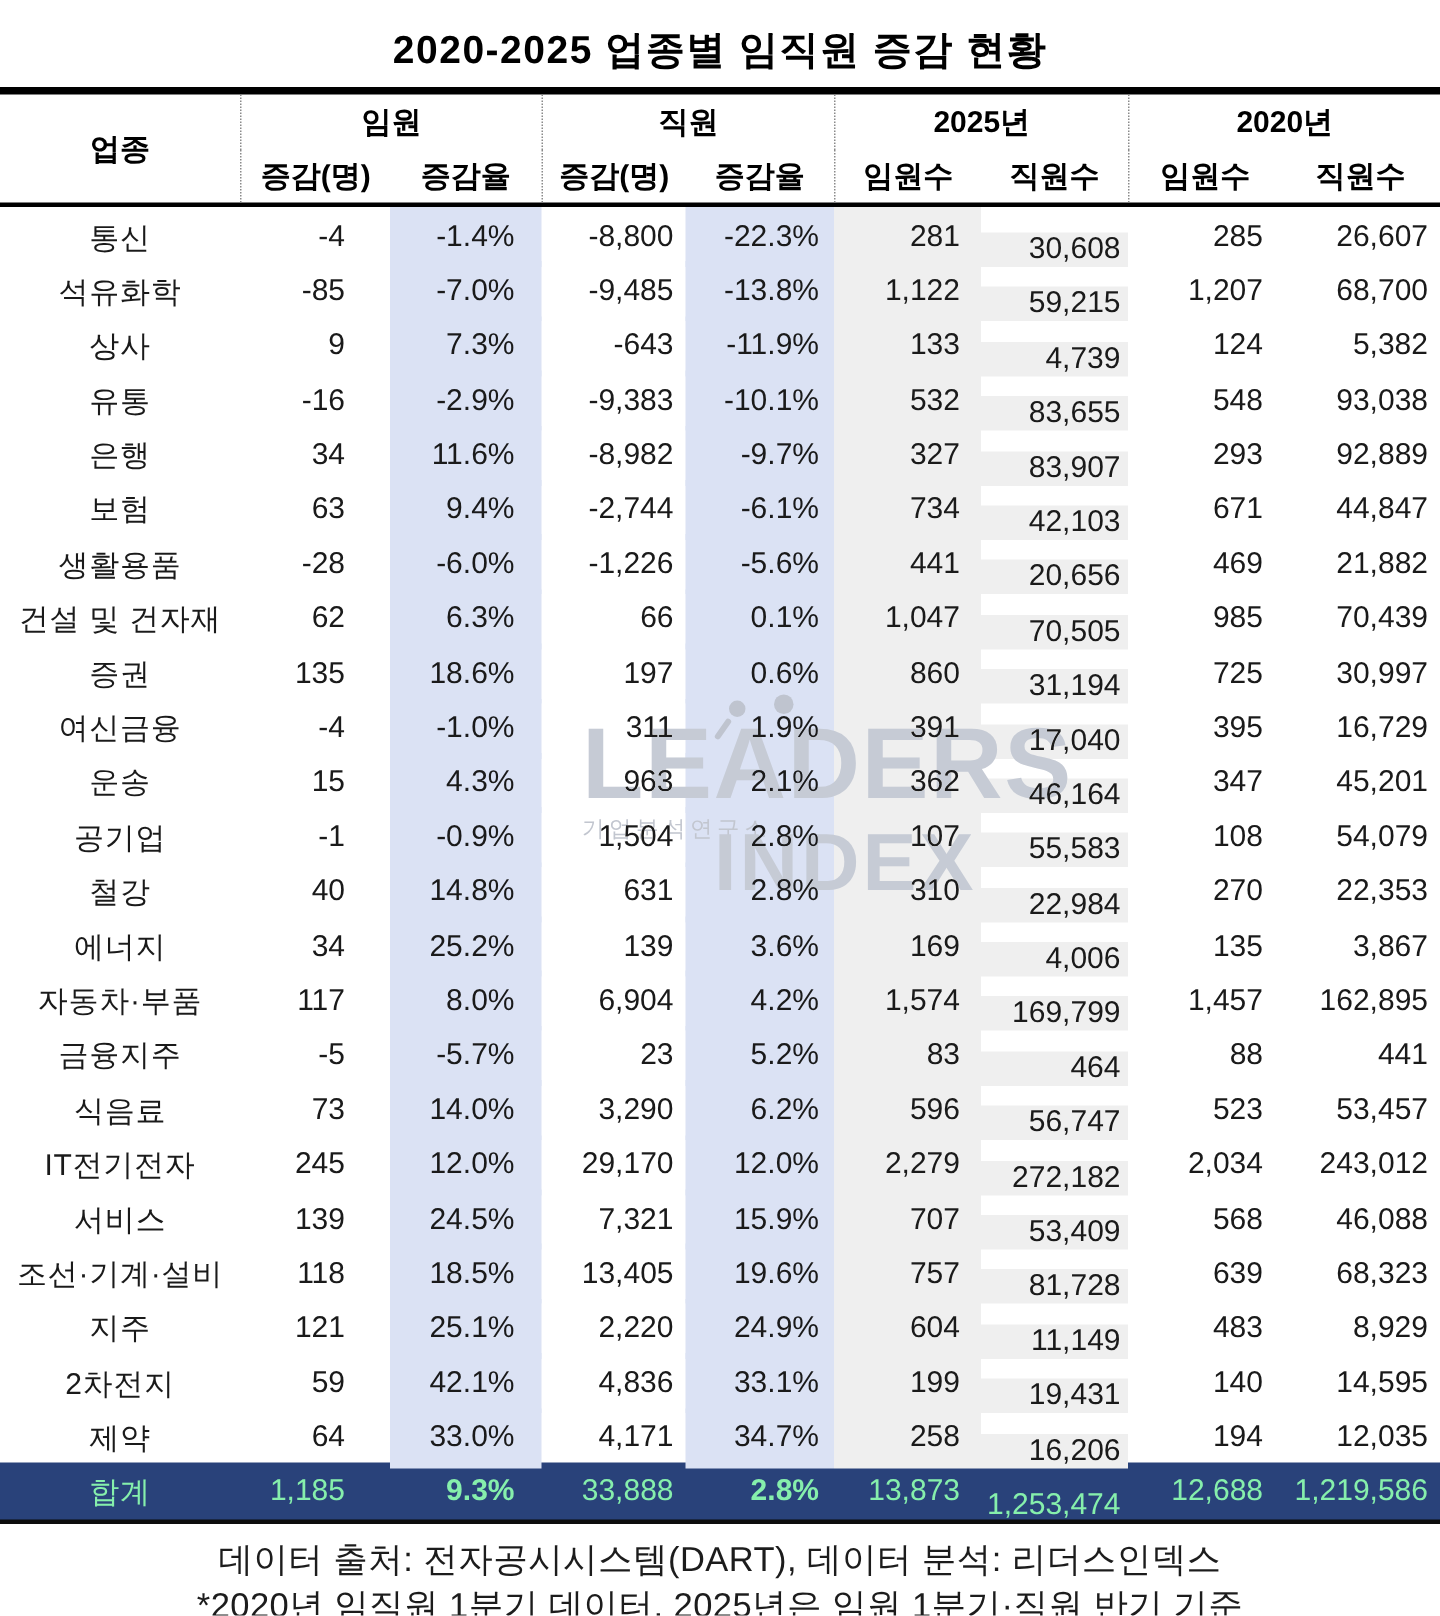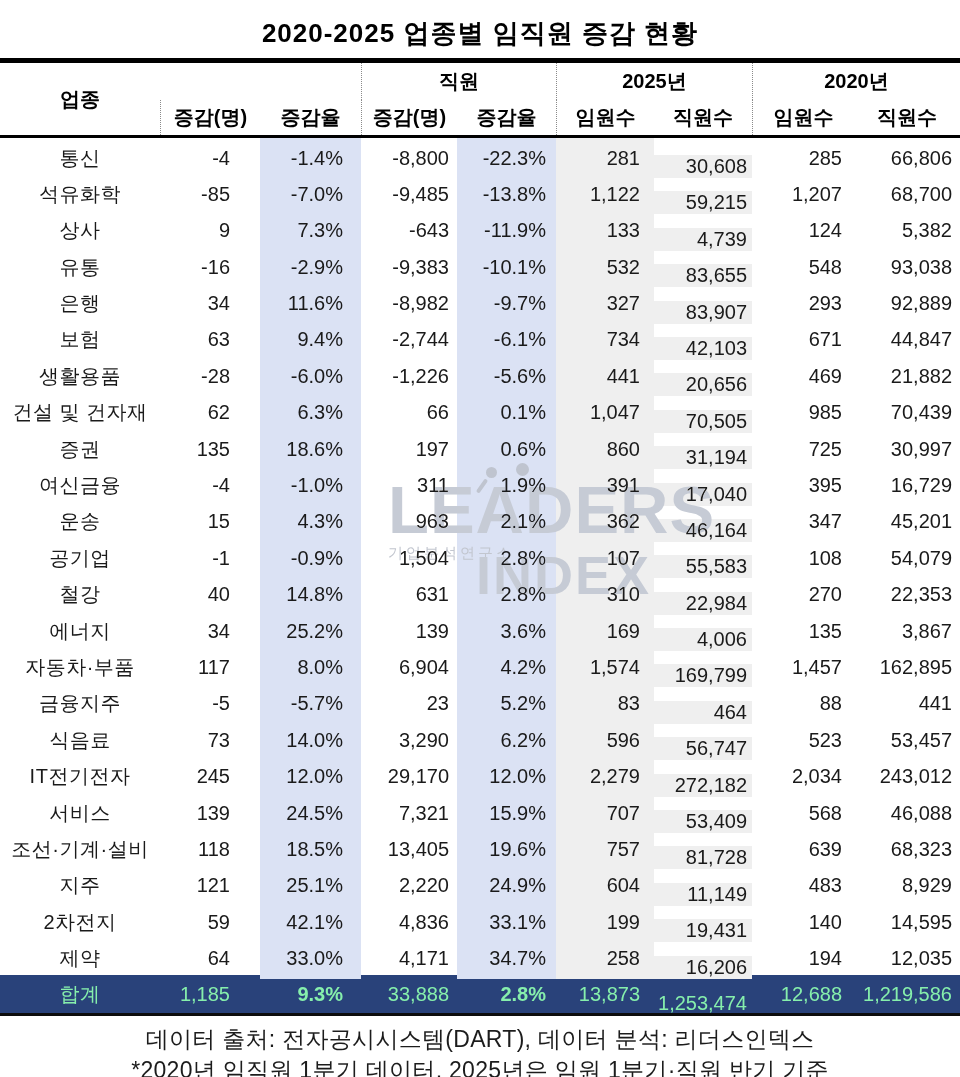--- a/index.html
+++ b/index.html
@@ -83,20 +83,21 @@
 </head>
 <body>
 
 <div class="title">2020-2025 업종별 임직원 증감 현황</div>
 
 <div class="table-wrap">
 
   <div class="thead grid9">
     <div class="hcell h-industry">업종</div>
 
+    <div class="hcell hrow1 hg1 dotl">임원</div>
     <div class="hcell hrow1 hg2 dotl">직원</div>
     <div class="hcell hrow1 hg3 dotl">2025년</div>
     <div class="hcell hrow1 hg4 dotl">2020년</div>
 
     <div class="hcell hrow2 dotl">증감(명)</div>
     <div class="hcell hrow2">증감율</div>
     <div class="hcell hrow2 dotl">증감(명)</div>
     <div class="hcell hrow2">증감율</div>
     <div class="hcell hrow2 dotl">임원수</div>
     <div class="hcell hrow2">직원수</div>
@@ -107,21 +108,21 @@
   <div id="tbody">
       <div class="trow grid9">
         <div class="cell c0">통신</div>
         <div class="cell c1">-4</div>
         <div class="cell c2">-1.4%</div>
         <div class="cell c3">-8,800</div>
         <div class="cell c4">-22.3%</div>
         <div class="cell c5">281</div>
         <div class="cell c6">30,608</div>
         <div class="cell c7">285</div>
-        <div class="cell c8">66,806</div>
+        <div class="cell c8">26,607</div>
       </div>
       <div class="trow grid9">
         <div class="cell c0">석유화학</div>
         <div class="cell c1">-85</div>
         <div class="cell c2">-7.0%</div>
         <div class="cell c3">-9,485</div>
         <div class="cell c4">-13.8%</div>
         <div class="cell c5">1,122</div>
         <div class="cell c6">59,215</div>
         <div class="cell c7">1,207</div>

